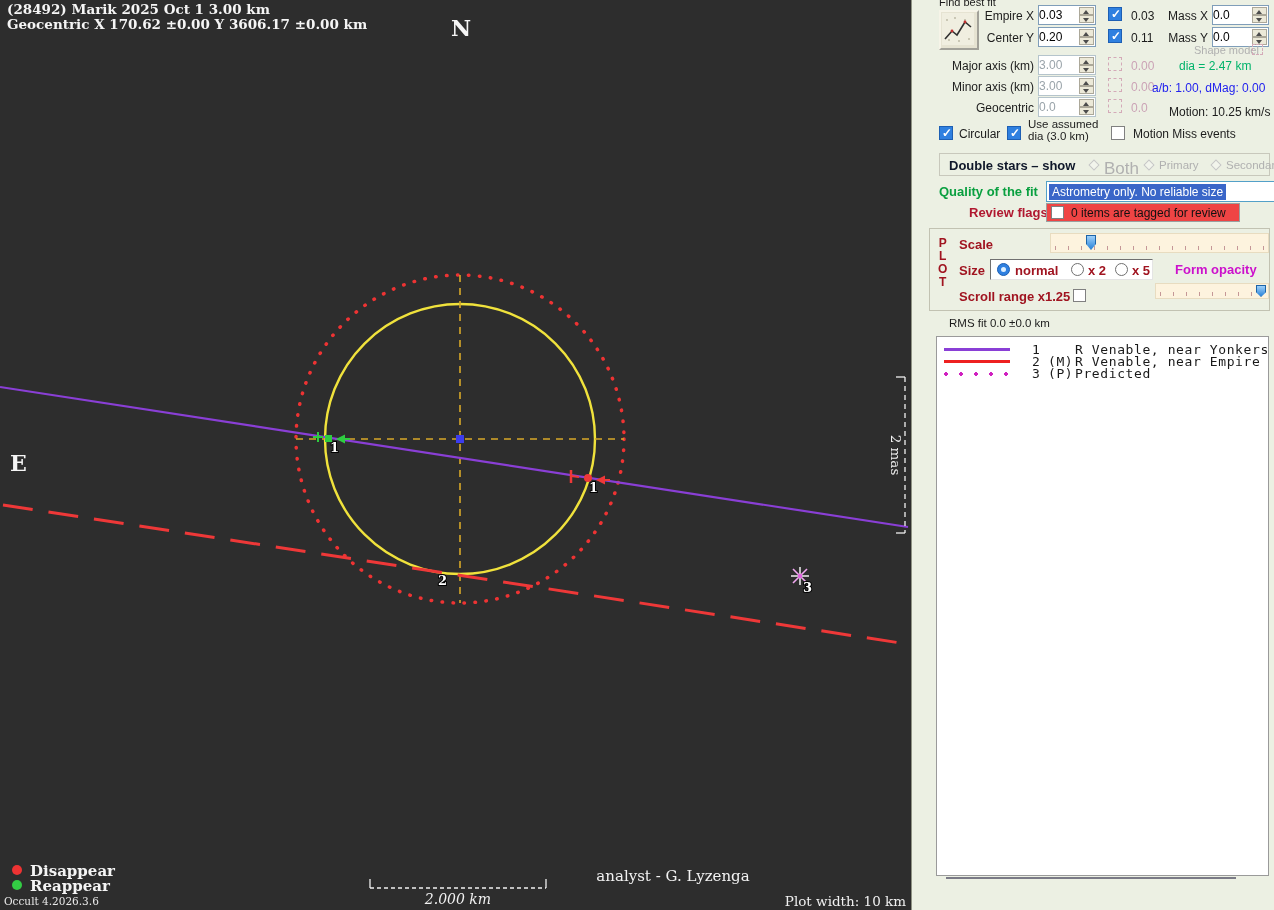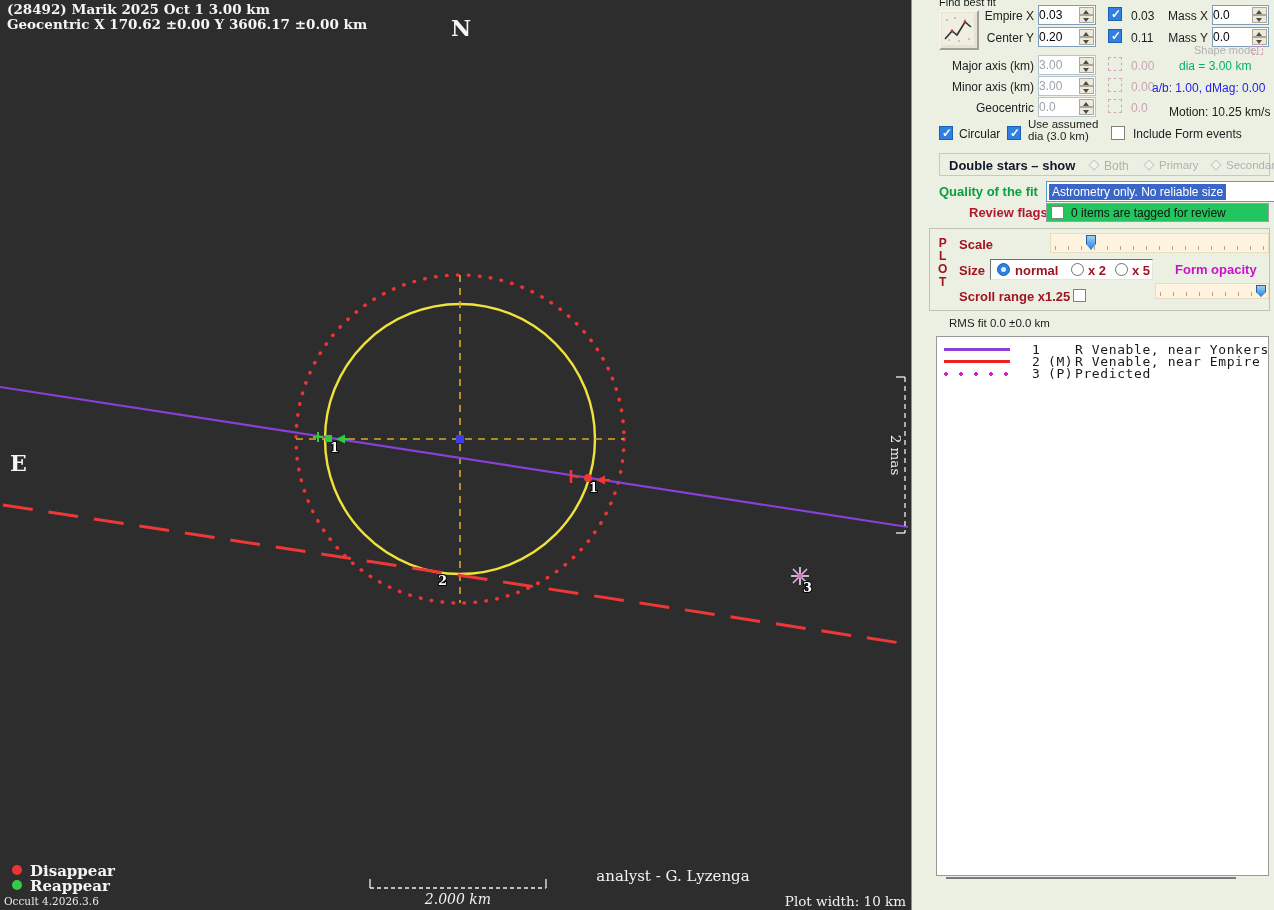--- a/index.html
+++ b/index.html
@@ -195,21 +195,21 @@
   <div class="abs lbl r" style="left:20px; top:59px; width:102px;">Major axis (km)</div>
   <div class="spin dis" style="left:126px; top:55px; width:58px;">
     <span>3.00</span>
     <span class="arr">
         <div class="up"></div>
         <div class="dn"></div>
       </span>
   </div>
   <div class="cb disd" style="left:196px; top:57px;"></div>
   <div class="errv pale" style="left:219px; top:59px;">0.00</div>
-  <div class="abs lbl" style="left:267px; top:59px; color:#00b36b;">dia = 3.00 km</div>
+  <div class="abs lbl" style="left:267px; top:59px; color:#00b36b;">dia = 2.47 km</div>
 
   <div class="abs lbl r" style="left:20px; top:80px; width:102px;">Minor axis (km)</div>
   <div class="spin dis" style="left:126px; top:76px; width:58px;">
     <span>3.00</span>
     <span class="arr">
         <div class="up"></div>
         <div class="dn"></div>
       </span>
   </div>
   <div class="cb disd" style="left:196px; top:78px;"></div>
@@ -229,43 +229,43 @@
   <div class="abs lbl" style="left:257px; top:105px;">Motion: 10.25 km/s</div>
 
   <div class="cb chk" style="left:27px; top:126px;"></div>
   <div class="abs lbl" style="left:47px; top:127px;">Circular</div>
   <div class="cb chk" style="left:95px; top:126px;"></div>
   <div class="abs lbl" style="left:116px; top:119px; font-size:11.5px; line-height:11.5px;">
     <div>Use assumed</div>
     <div>dia (3.0 km)</div>
   </div>
   <div class="cb" style="left:199px; top:126px;"></div>
-  <div class="abs lbl" style="left:221px; top:127px;">Include Form events</div>
+  <div class="abs lbl" style="left:221px; top:127px;">Motion Miss events</div>
 
   <div class="group" style="left:27px; top:153px; width:331px; height:23px; border-color:#c8c8bc;">
     <div class="abs" style="left:9px; top:4px; font-size:13px; font-weight:bold; color:#0f172a;">Double stars – show</div>
     <div class="diam" style="left:150px; top:7px;"></div>
-    <div class="abs lbl gray" style="left:164px; top:5px; font-size:12px;">Both</div>
+    <div class="abs lbl gray" style="left:164px; top:5px; font-size:17px;">Both</div>
     <div class="diam" style="left:205px; top:7px;"></div>
     <div class="abs lbl gray" style="left:219px; top:5px; font-size:11.5px;">Primary</div>
     <div class="diam" style="left:272px; top:7px;"></div>
     <div class="abs lbl gray" style="left:286px; top:5px; font-size:11.5px;">Secondary</div>
   </div>
 
   <div class="abs" style="left:27px; top:184px; font-size:13px; font-weight:bold; color:#0aa040;">Quality of the fit</div>
   <div class="abs" style="left:134px; top:181px; width:269px; height:21px; background:#fff;
        border:1px solid #53a0c8;">
     <span style="position:absolute; left:2px; top:2px; background:#3a66c8; color:#fff; font-size:12px;
           padding:1px 3px; white-space:nowrap;">Astrometry only. No reliable size</span>
     <span style="position:absolute; right:5px; top:6px; width:0; height:0; border-left:4px solid transparent;
           border-right:4px solid transparent; border-top:5px solid #406880;"></span>
   </div>
 
   <div class="abs" style="left:57px; top:205px; font-size:13px; font-weight:bold; color:#b01830;">Review flags</div>
-  <div class="abs" style="left:134px; top:203px; width:223px; height:19px; background:#22c55e;
+  <div class="abs" style="left:134px; top:203px; width:194px; height:19px; background:#ef4444;
        border:1px solid #9aa0a0;">
     <div class="cb" style="left:4px; top:2px; width:13px; height:13px;"></div>
     <div class="abs" style="left:24px; top:2px; font-size:12px; color:#111; white-space:nowrap;">0 items are tagged for review</div>
   </div>
 
   <div class="group" style="left:17px; top:228px; width:341px; height:83px; border-color:#c2c2b2;">
     <div class="abs darkred" style="left:8px; top:8px; font-size:12px; line-height:13px; text-align:center;">
       <div>P</div>
       <div>L</div>
       <div>O</div>

